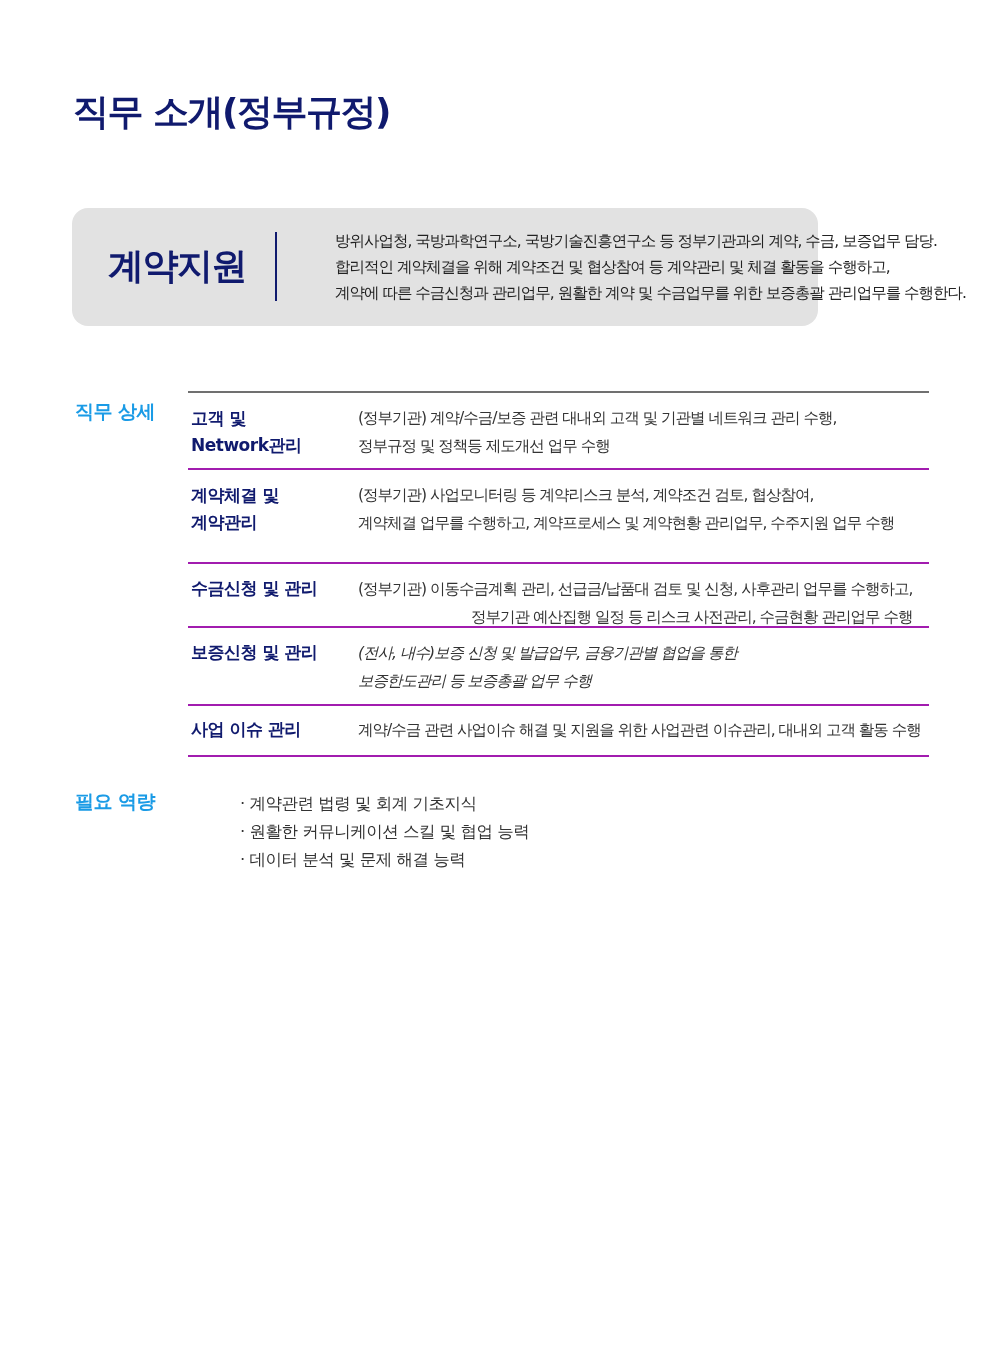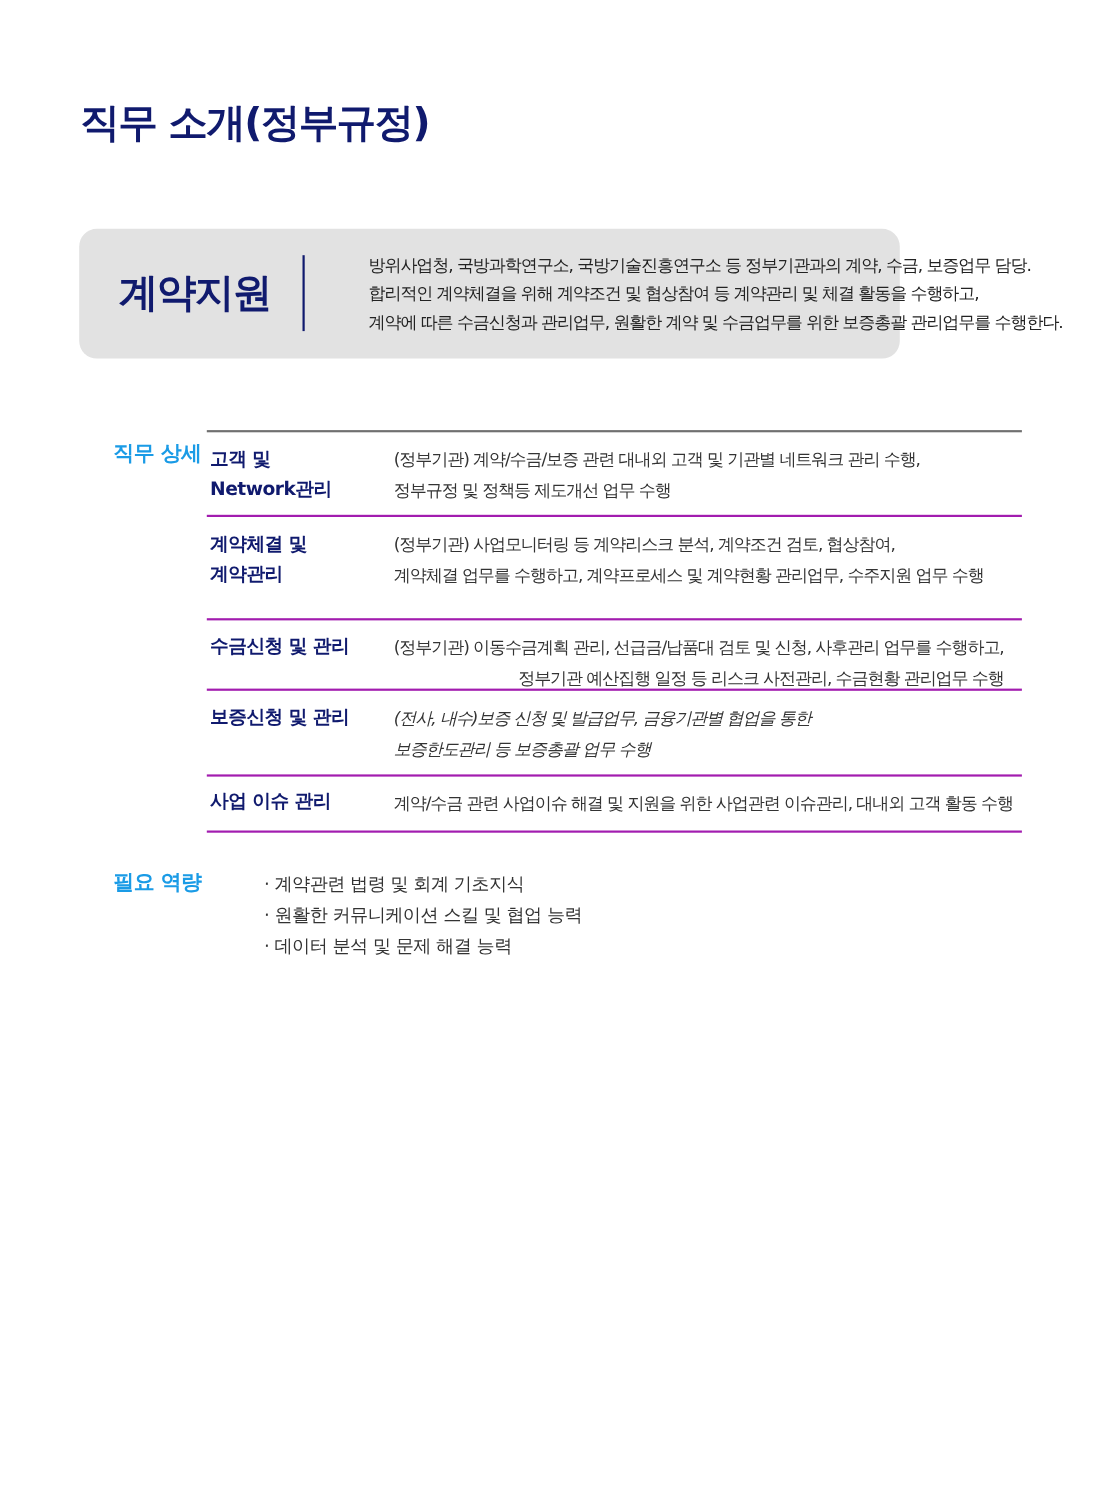--- a/index.html
+++ b/index.html
@@ -3,21 +3,21 @@
 <meta charset="utf-8">
 <style>
   html, body { margin:0; padding:0; background:#ffffff; }
   body { width:1000px; height:1357px; position:relative; font-family:"DejaVu Sans", "Liberation Sans", sans-serif; color:#333; overflow:hidden; }
   .page-title { position:absolute; left:73px; top:88px; font-size:36px; font-weight:bold; color:#101a6e; letter-spacing:-1.5px; margin:0; }
   .summary-box { position:absolute; left:72px; top:208px; width:746px; height:118px; background:#e2e2e2; border-radius:16px; }
   .summary-name { position:absolute; left:36px; top:34px; font-size:36px; font-weight:bold; color:#101a6e; letter-spacing:-1.5px; }
   .summary-divider { position:absolute; left:203px; top:24px; width:2px; height:69px; background:#101a6e; }
   .summary-text { position:absolute; left:226px; top:20px; width:620px; font-size:15.5px; line-height:26px; color:#222; letter-spacing:-1px;margin-left:37px; }
   .summary-text div { white-space:nowrap; }
-  .section-label { position:absolute; left:75px; font-size:19px; font-weight:bold; color:#1a9be6; letter-spacing:-0.5px;margin-left:28px; }
+  .section-label { position:absolute; left:75px; font-size:19px; font-weight:bold; color:#1a9be6; letter-spacing:-0.5px; }
   .detail-table { position:absolute; left:188px; top:391px; width:741px; border-top:2px solid #707070; }
   .detail-row { position:relative; border-bottom:2px solid #a21caf; box-sizing:border-box; }
   .detail-title { position:absolute; left:3px; font-size:17px; font-weight:bold; color:#101a6e; line-height:27px; letter-spacing:-0.5px; }
   .detail-desc { position:absolute; left:170px; font-size:15.5px; line-height:28px; color:#333; letter-spacing:-1px; white-space:nowrap; }
   .skills { position:absolute; left:240px; top:790px; font-size:16.5px; line-height:28px; color:#333; letter-spacing:-0.5px; }
   .skills div { white-space:nowrap; }
 </style>
 </head>
 <body>
 

